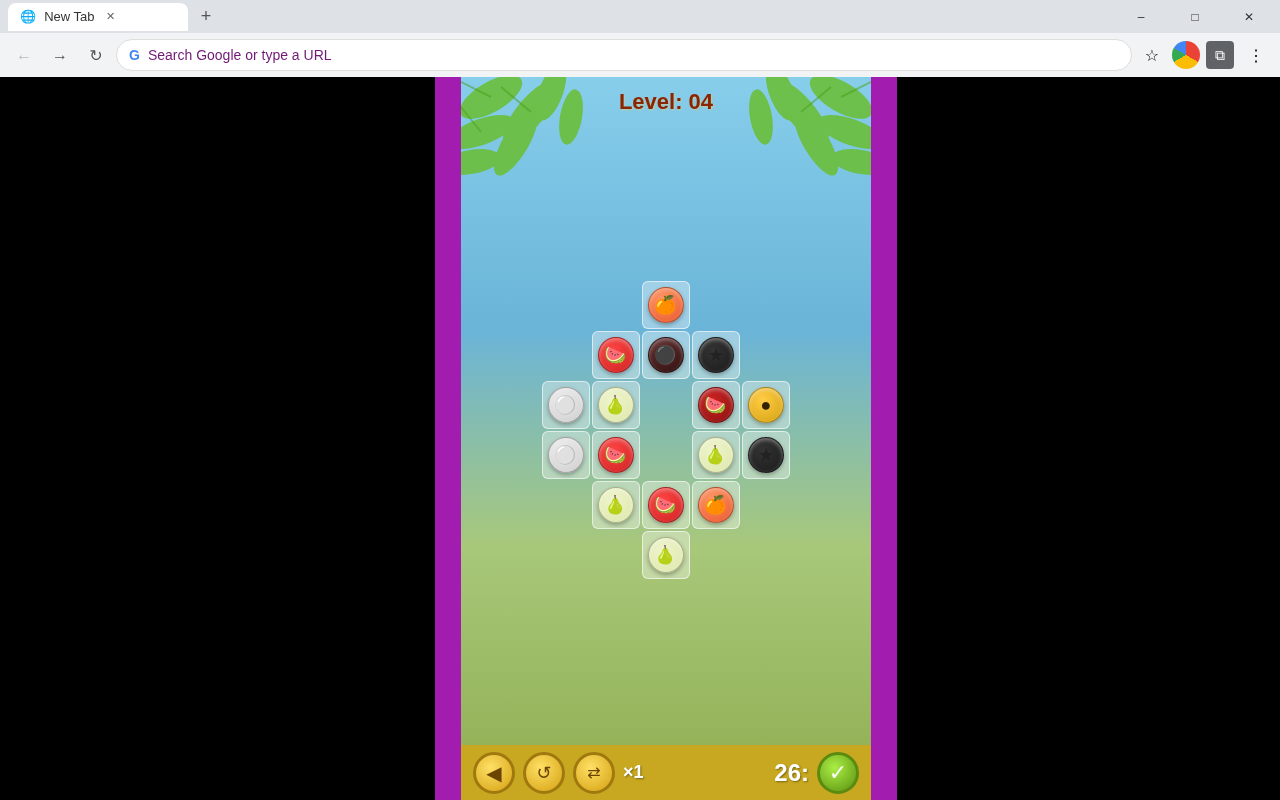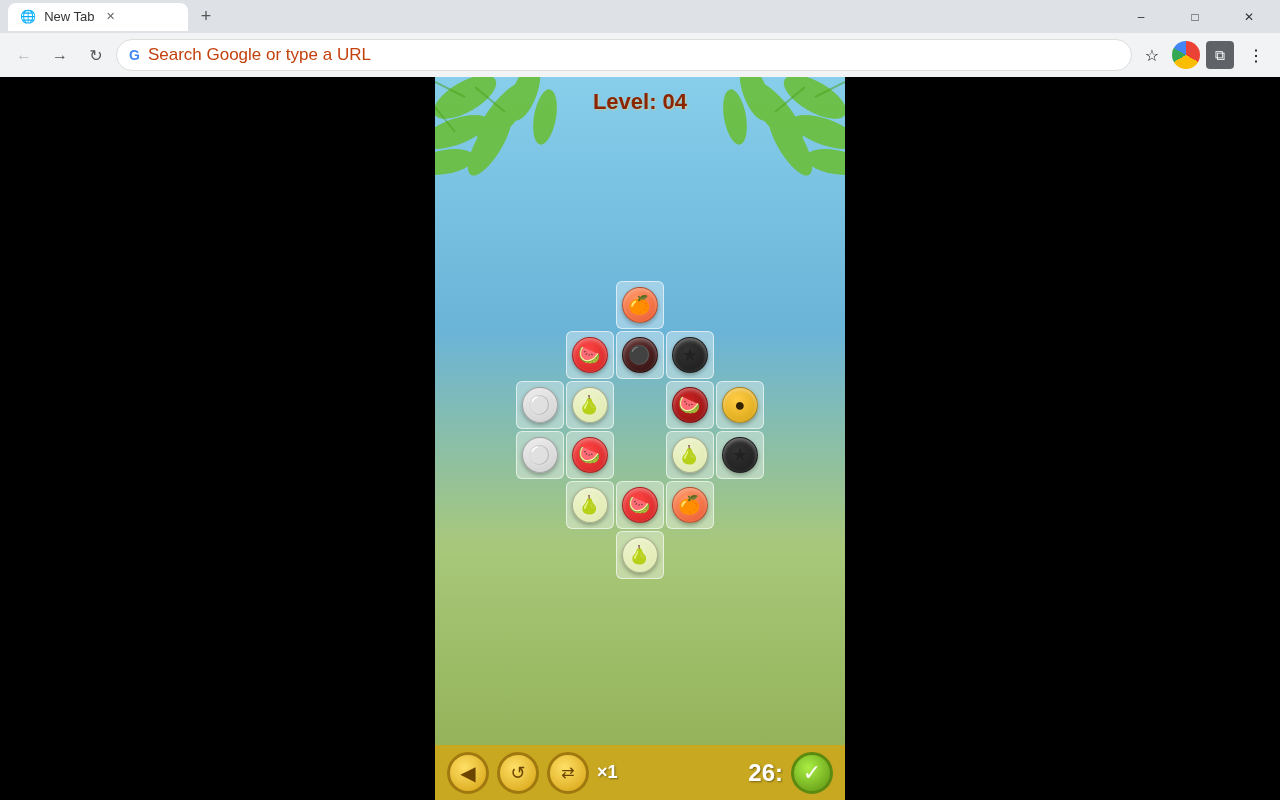--- a/index.html
+++ b/index.html
@@ -12,27 +12,27 @@
     .tab-close { width: 16px; height: 16px; border-radius: 50%; display: flex; align-items: center; justify-content: center; font-size: 11px; color: #666; cursor: pointer; }
     .tab-new { width: 28px; height: 28px; display: flex; align-items: center; justify-content: center; font-size: 18px; color: #555; cursor: pointer; margin-left: 4px; }
     .window-controls { margin-left: auto; display: flex; gap: 8px; align-items: center; }
     .win-btn { width: 46px; height: 33px; display: flex; align-items: center; justify-content: center; font-size: 12px; color: #333; cursor: pointer; }
 
     .nav-bar { height: 44px; background: #f1f3f4; display: flex; align-items: center; padding: 0 8px; gap: 4px; }
     .nav-btn { width: 32px; height: 32px; border-radius: 50%; display: flex; align-items: center; justify-content: center; font-size: 16px; color: #555; cursor: pointer; background: transparent; border: none; }
     .nav-btn.disabled { color: #bbb; cursor: default; }
     .address-bar { flex: 1; height: 32px; background: #fff; border-radius: 16px; display: flex; align-items: center; padding: 0 12px; font-size: 14px; color: #333; border: 1px solid #ddd; gap: 8px; }
     .g-logo { font-size: 14px; font-weight: bold; color: #4285F4; }
-    .address-text { flex: 1; color: #c2410c; font-size: 17px; }
+    .address-text { flex: 1; color: #701a75; font-size: 14px; }
     .nav-icons { display: flex; gap: 4px; align-items: center; }
     .nav-icon { width: 32px; height: 32px; border-radius: 50%; display: flex; align-items: center; justify-content: center; font-size: 16px; cursor: pointer; }
     .chrome-icon { width: 28px; height: 28px; border-radius: 50%; background: conic-gradient(#EA4335 0deg 120deg, #FBBC04 120deg 240deg, #34A853 240deg 300deg, #4285F4 300deg 360deg); }
     .ext-icon { width: 28px; height: 28px; background: #5f6368; border-radius: 4px; display: flex; align-items: center; justify-content: center; color: white; font-size: 14px; }
 
-    .browser-content { flex: 1; display: flex; background: #701a75; }
+    .browser-content { flex: 1; display: flex; background: #a21caf; gap: 26px; }
 
     
     .black-left { flex: 0 0 435px; background: #000; }
     .black-right { flex: 1; background: #000; }
 
     .game-area {
       width: 410px;
       flex: 0 0 410px;
       display: flex;
       flex-direction: column;

